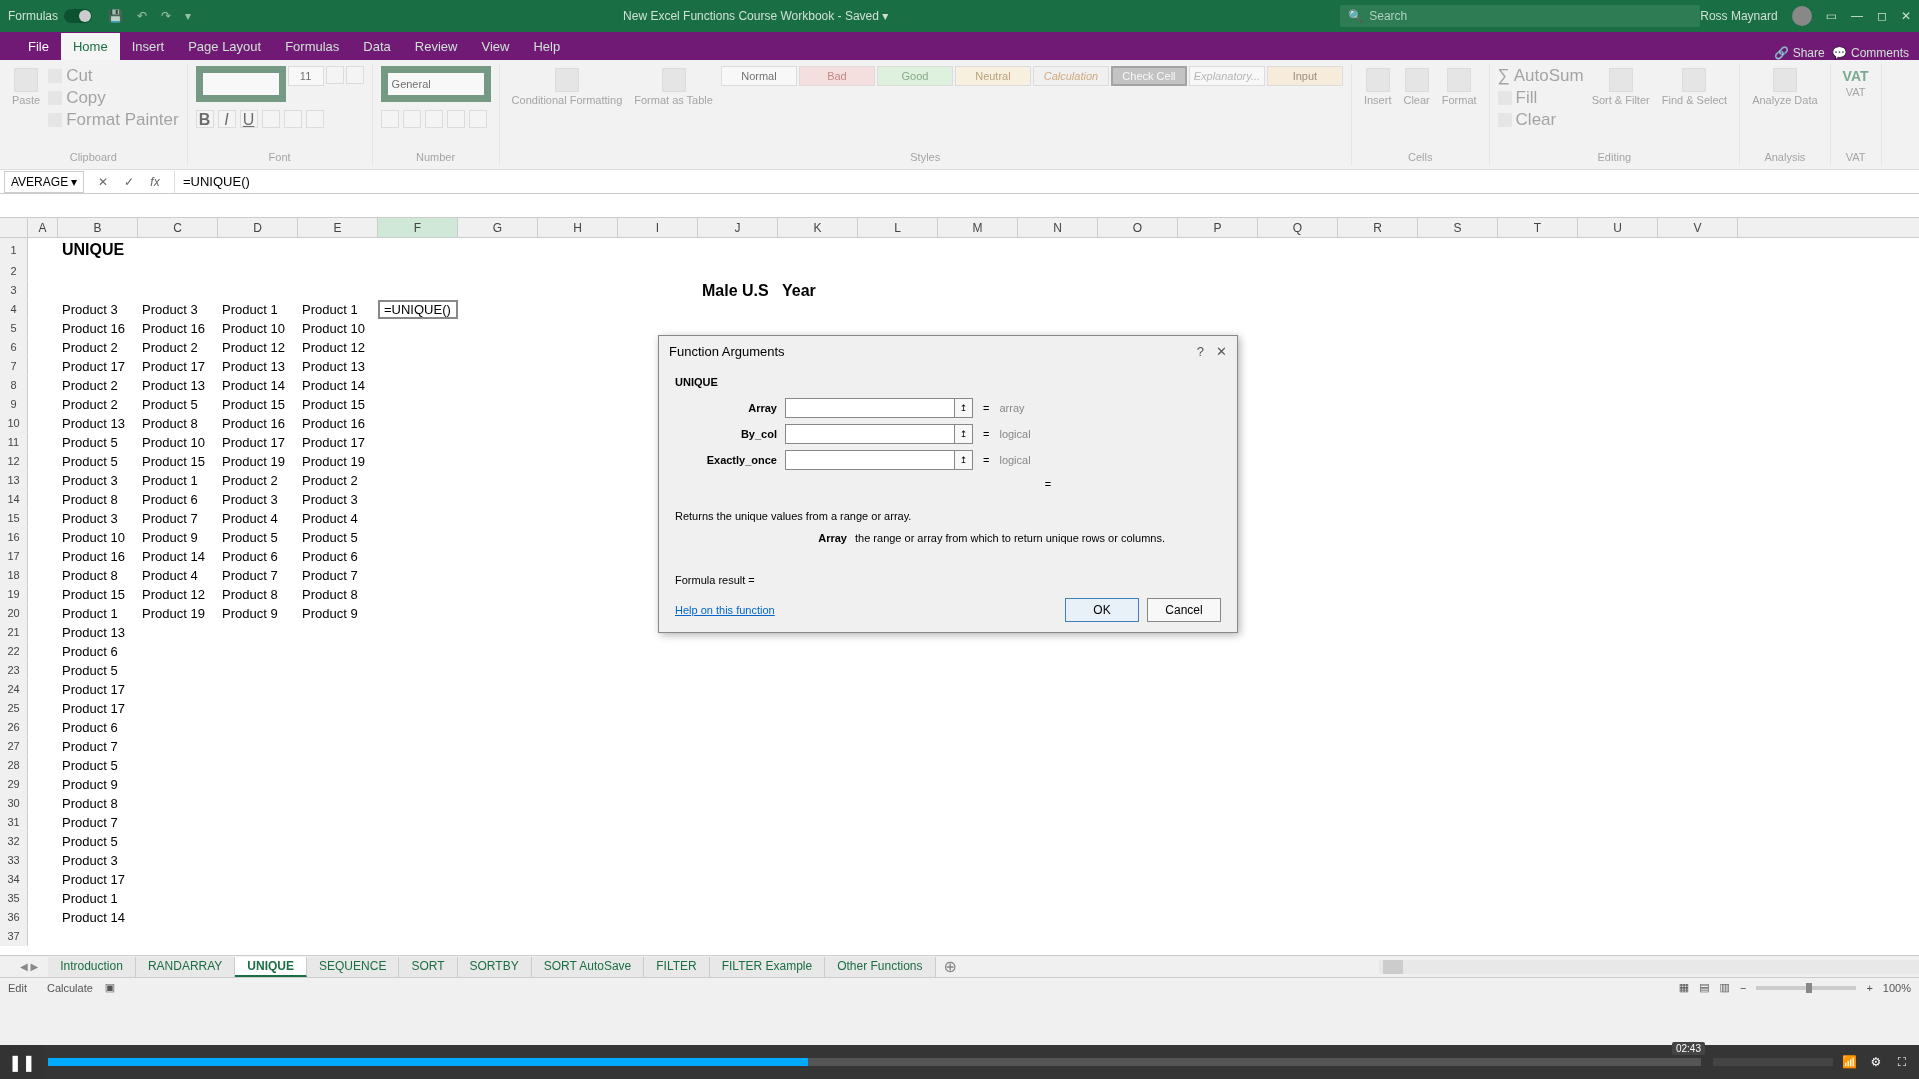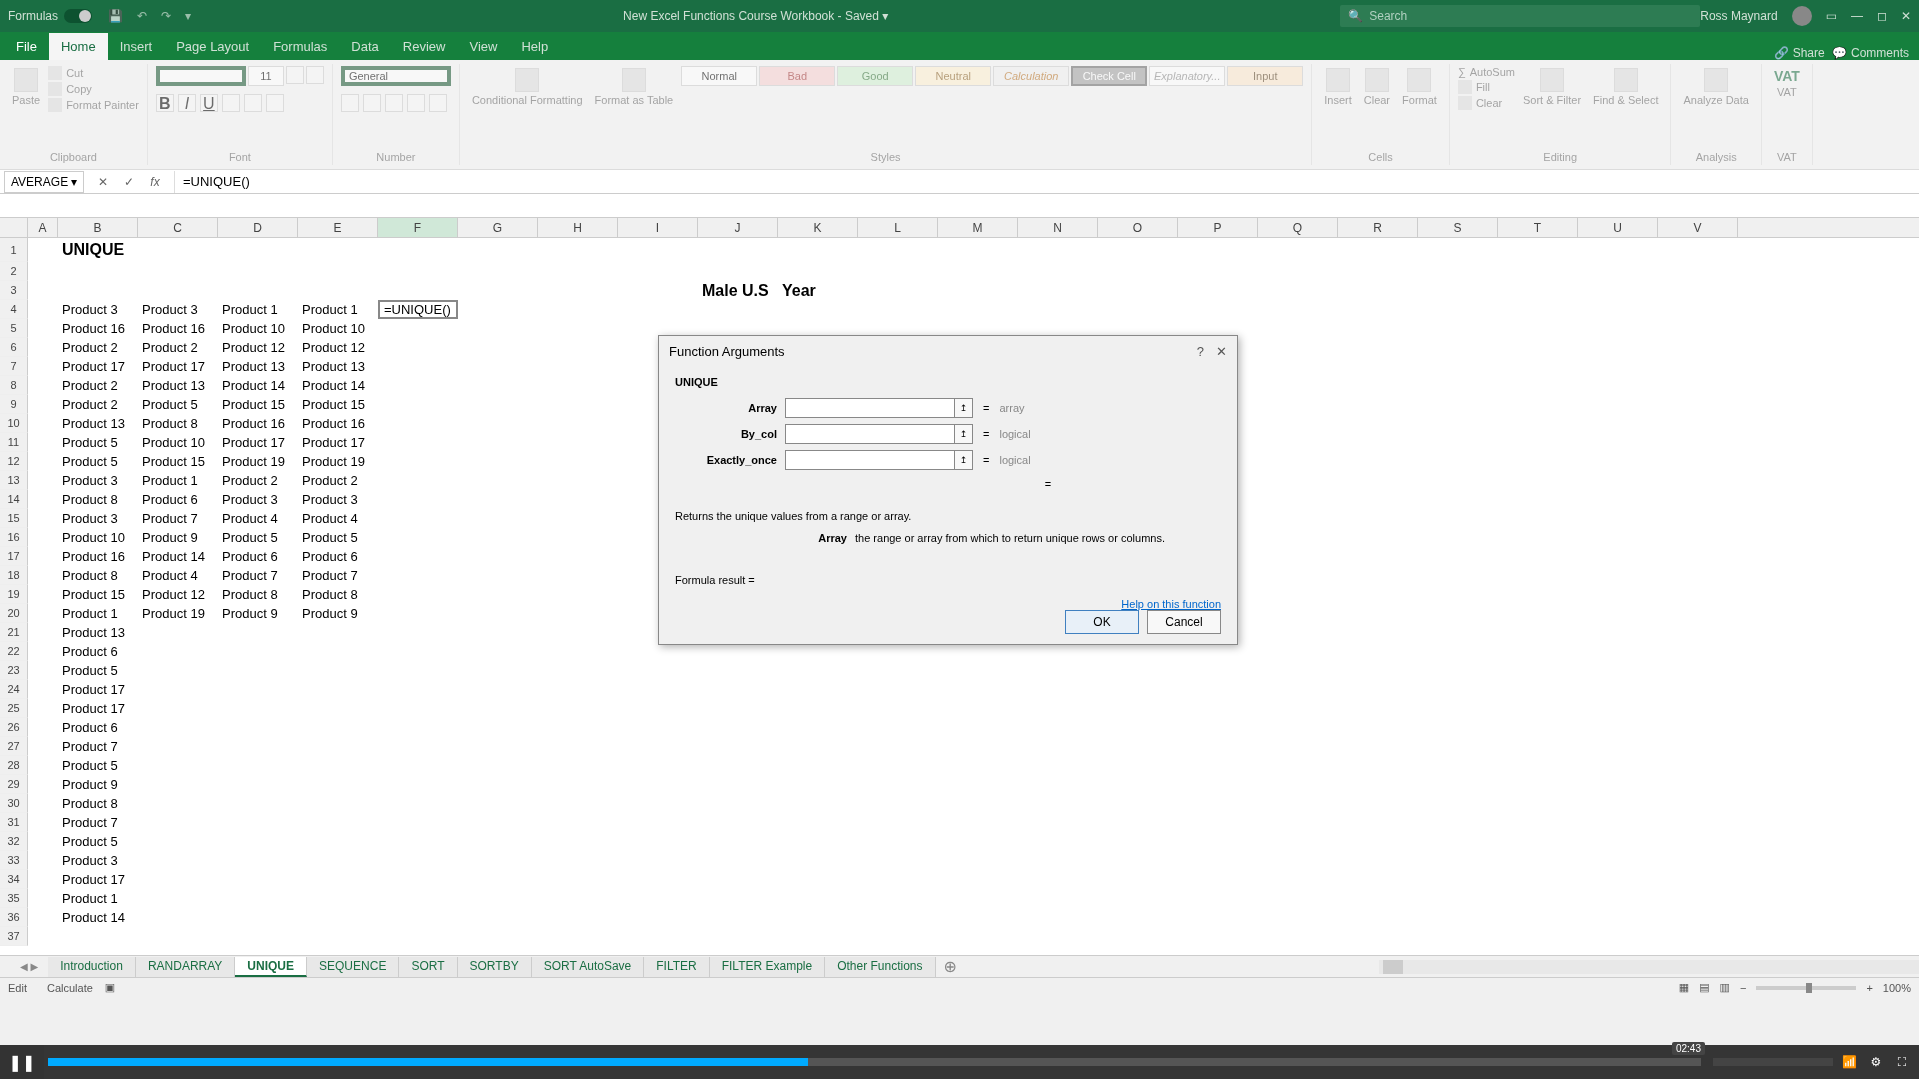--- a/index.html
+++ b/index.html
@@ -10,37 +10,37 @@
 .autosave { display: flex; align-items: center; gap: 6px; }
 .toggle { width: 28px; height: 14px; background: #0d5230; border-radius: 7px; position: relative; }
 .toggle::after { content: ''; position: absolute; right: 1px; top: 1px; width: 12px; height: 12px; background: #ccc; border-radius: 50%; }
 .title-icons { display: flex; gap: 14px; margin-left: 16px; opacity: 0.7; }
 .title-center { flex: 1; text-align: center; }
 .search-box { width: 360px; height: 22px; background: #2d7c53; margin-left: 20px; display: flex; align-items: center; padding: 0 8px; color: #b0d0c0; font-size: 12px; border-radius: 2px; }
 .title-right { display: flex; align-items: center; gap: 14px; }
 .avatar-circle { width: 20px; height: 20px; border-radius: 50%; background: #888; }
 
 
-.ribbon-tabs { background: #15803d; height: 28px; display: flex; align-items: flex-end; padding-left: 4px; }
+.ribbon-tabs { background: #701a75; height: 28px; display: flex; align-items: flex-end; padding-left: 16px; }
 .ribbon-tab { padding: 6px 12px; font-size: 13px; color: #d0e0d5; cursor: pointer; }
 .ribbon-tab.active-file { color: white; }
 .ribbon-tab.active-home { background: #f5f5f5; color: #1a6e43; }
 .ribbon-right { margin-left: auto; display: flex; gap: 8px; padding-right: 10px; color: #d0e0d5; font-size: 12px; align-items: center; }
 
 
 .ribbon-content { background: #f5f5f5; height: 110px; border-bottom: 1px solid #ccc; display: flex; padding: 4px 0; opacity: 0.85; }
 .ribbon-group { border-right: 1px solid #ddd; padding: 2px 8px; display: flex; flex-direction: column; justify-content: space-between; }
 .group-label { text-align: center; font-size: 11px; color: #666; margin-top: 2px; }
 .group-body { display: flex; gap: 4px; align-items: flex-start; }
 .big-btn { display: flex; flex-direction: column; align-items: center; font-size: 11px; color: #666; gap: 2px; padding: 2px 4px; }
 .big-btn-icon { width: 24px; height: 24px; background: #ddd; border: 1px solid #ccc; }
-.small-stack { display: flex; flex-direction: column; gap: 2px; font-size: 11px; color: #666; text-align: right; }
+.small-stack { display: flex; flex-direction: column; gap: 2px; font-size: 17px; color: #666; text-align: right; }
 .small-item { display: flex; align-items: center; gap: 4px; }
 .mini-icon { width: 14px; height: 14px; background: #ddd; }
-.font-box { width: 90px; height: 20px; border: 4px solid #14532d; font-size: 11px; padding: 0 4px; background: white; }
+.font-box { width: 90px; height: 36px; border: 7px solid #14532d; font-size: 11px; padding: 0 4px; background: white; }
 .size-box { width: 36px; height: 20px; border: 1px solid #ccc; font-size: 11px; text-align: center; background: white; }
 .btn-row { display: flex; gap: 4px; margin-top: 4px; }
 .sq { width: 18px; height: 18px; border: 1px solid #ccc; background: #f8f8f8; }
 .style-item { width: 76px; height: 20px; border: 1px solid #ccc; font-size: 11px; display: flex; align-items: center; justify-content: center; }
 .style-normal { background: white; }
 .style-bad { background: #f8d0d0; color: #a03030; }
 .style-good { background: #d0f0d0; color: #2d7030; }
 .style-neutral { background: #fff0d0; color: #8a6020; }
 .style-calc { background: #f0f0f0; color: #b87020; font-style: italic; }
 .style-check { background: #a0a0a0; color: white; border: 2px solid #666; }
@@ -82,21 +82,21 @@
 .arg-label { width: 110px; text-align: right; padding-right: 8px; font-weight: bold; font-size: 11px; }
 .arg-label.nb { font-weight: bold; }
 .arg-input { width: 170px; height: 20px; border: 1px solid #888; background: white; font-size: 11px; padding: 0 4px; }
 .arg-coll { width: 18px; height: 20px; border: 1px solid #888; border-left: none; background: #f8f8f8; font-size: 9px; display: flex; align-items: center; justify-content: center; }
 .arg-eq { margin: 0 10px; font-size: 11px; }
 .arg-type { font-size: 11px; color: #888; }
 .desc { margin-top: 20px; font-size: 11px; }
 .arg-desc { margin-top: 10px; display: flex; font-size: 11px; }
 .arg-desc-label { font-weight: bold; width: 180px; text-align: right; padding-right: 8px; }
 .formula-result { margin-top: 30px; font-size: 11px; }
-.dialog-footer { display: flex; align-items: flex-end; margin-top: 12px; flex-direction: column; }
+.dialog-footer { display: flex; align-items: center; margin-top: 12px; }
 .help-link { color: #0066cc; font-size: 11px; text-decoration: underline; }
 .dlg-btn { width: 74px; height: 24px; border: 1px solid #888; background: #f8f8f8; font-size: 12px; margin-left: 8px; }
 .dlg-btn.ok { background: #e8f0f8; border: 1px solid #4080c0; }
 
 
 .sheet-tabs { height: 22px; background: #f0f0f0; border-top: 1px solid #ccc; display: flex; align-items: center; padding-left: 20px; }
 .sheet-nav { display: flex; gap: 4px; margin-right: 10px; color: #888; font-size: 10px; }
 .sheet-tab { padding: 2px 12px; font-size: 12px; border-right: 1px solid #ccc; background: #e8e8e8; color: #1a6e43; }
 .sheet-tab.active { background: white; border-bottom: 2px solid #1a6e43; font-weight: bold; }
 .sheet-add { margin-left: 8px; color: #888; }

